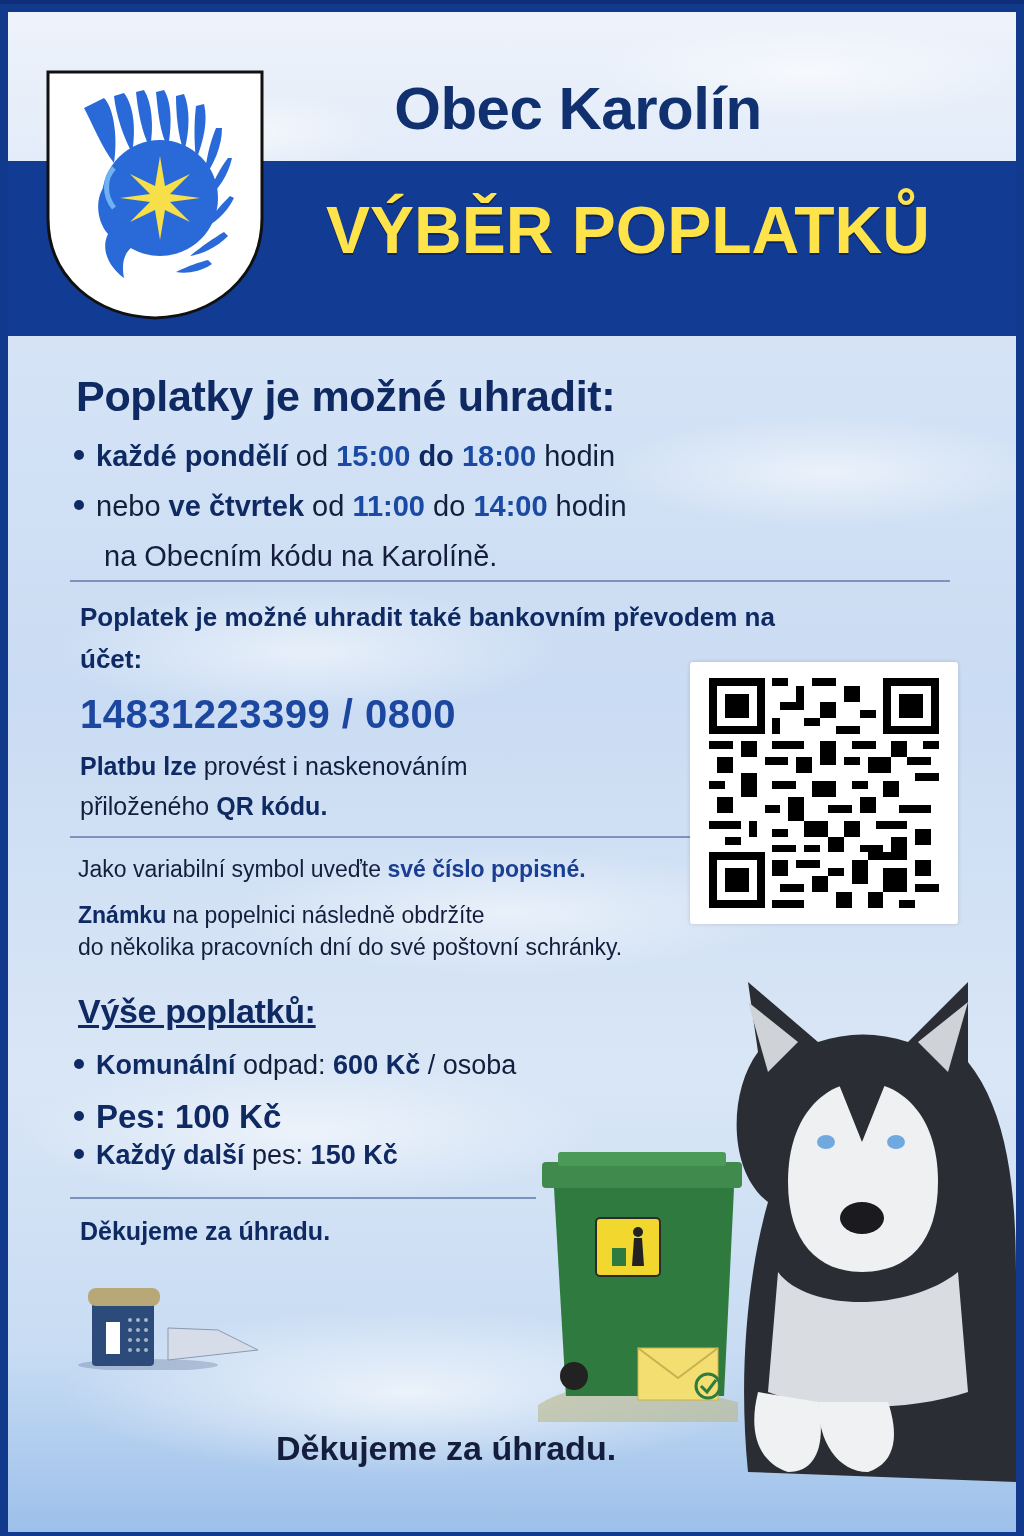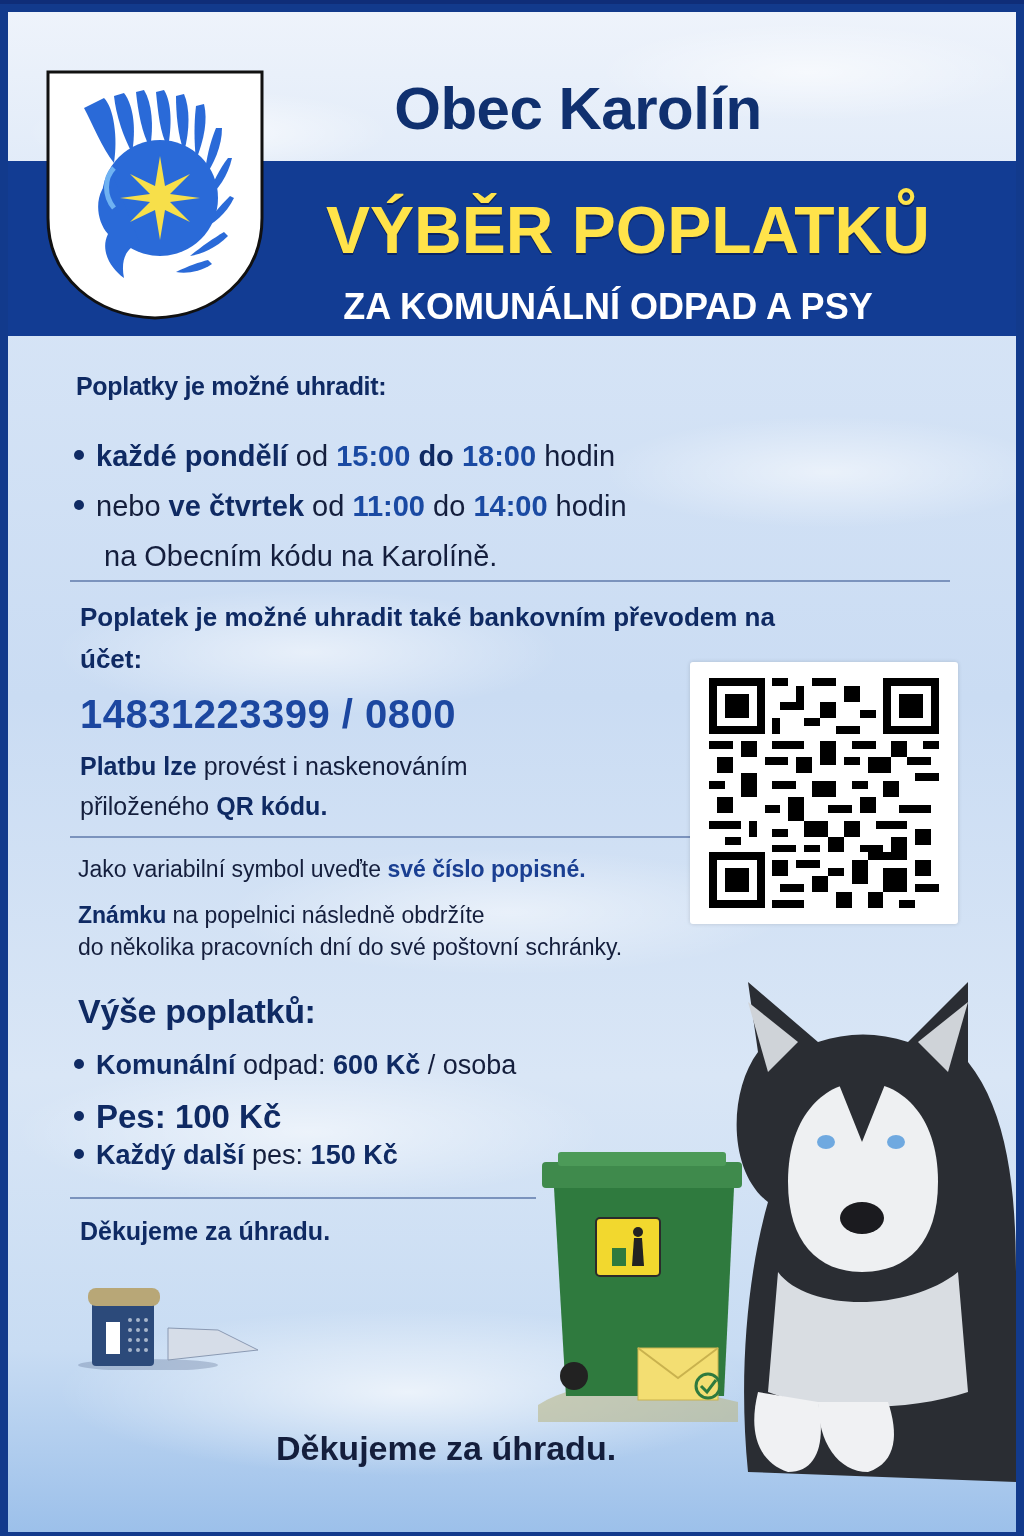--- a/index.html
+++ b/index.html
@@ -13,21 +13,21 @@
       radial-gradient(ellipse 360px 90px at 300px 640px, rgba(255,255,255,.55), transparent 70%),
       radial-gradient(ellipse 400px 90px at 500px 900px, rgba(255,255,255,.5), transparent 70%),
       radial-gradient(ellipse 420px 100px at 300px 1120px, rgba(255,255,255,.55), transparent 70%),
       radial-gradient(ellipse 500px 120px at 400px 1380px, rgba(255,255,255,.7), transparent 70%),
       linear-gradient(180deg,#eef3fb 0%,#d6e4f6 20%,#cadcf3 45%,#d9e6f6 70%,#c8dcf3 88%,#9cc0ea 100%);}
   .band{position:absolute;left:0;top:149px;width:1008px;height:175px;background:#123c93;}
   .shield{position:absolute;left:36px;top:56px;width:222px;height:254px;}
   .title{position:absolute;left:300px;top:62px;width:540px;text-align:center;color:#10306f;font-weight:700;font-size:60px;letter-spacing:-0.5px;}
   .subtitle-big{position:absolute;left:270px;top:180px;width:700px;text-align:center;color:#ffe34a;font-weight:700;font-size:66px;letter-spacing:0px;text-shadow:0 2px 0 #0b2463;}
   .subtitle-small{position:absolute;left:240px;top:274px;width:720px;text-align:center;color:#ffffff;font-weight:700;font-size:36px;}
-  .h2{position:absolute;color:#0f2a63;font-weight:700;font-size:25px;letter-spacing:-.3px;}
+  .h2{position:absolute;color:#0f2a63;font-weight:700;font-size:43px;letter-spacing:-.3px;}
   .line{position:absolute;color:#141e3c;font-size:29px;}
   .line b{color:#0f2a63;}
   .blue{color:#1a4aa3;font-weight:700;}
   .dot{display:inline-block;width:10px;height:10px;border-radius:50%;background:#0f2a63;margin-right:12px;vertical-align:middle;position:relative;top:-3px;}
   .rule{position:absolute;height:2px;background:#7b93bd;}
   .para{position:absolute;color:#0f2a63;font-weight:700;font-size:26px;}
   .acct{position:absolute;left:72px;top:680px;color:#1c47a0;font-weight:700;font-size:40px;letter-spacing:.5px;}
   .small{position:absolute;color:#141e3c;font-size:23px;}
   .small b{color:#0f2a63;}
   .qr{position:absolute;left:682px;top:650px;width:268px;height:262px;background:#fff;border-radius:3px;box-shadow:0 0 4px rgba(0,0,0,.15);}
@@ -61,21 +61,20 @@
       <path d="M168 196 C156 204 142 206 132 204 C144 198 156 194 164 192 Z"></path>
       <circle cx="116" cy="130" r="58"></circle>
       <path d="M70 110 C50 120 50 150 64 166 C56 182 66 200 80 210 C76 190 84 178 96 176 Z"></path>
     </g>
     <path d="M70 100 C60 110 60 128 70 140" stroke="#6fb2f2" stroke-width="5" fill="none"></path>
     <polygon fill="#f7df4a" points="116,88 121,118 146,106 126,126 156,130 126,134 146,154 121,142 116,172 111,142 86,154 106,134 76,130 106,126 86,106 111,118"></polygon>
   </svg>
 
   <div class="title">Obec Karolín</div>
   <div class="subtitle-big">VÝBĚR POPLATKŮ</div>
-  <div class="subtitle-small">ZA KOMUNÁLNÍ ODPAD A PSY</div>
 
   <div class="h2" style="left:68px;top:360px;">Poplatky je možné uhradit:</div>
 
   <div class="line" style="left:66px;top:428px;">
     <span class="dot"></span><b>každé pondělí</b>
     <span>od</span>
     <span class="blue">15:00</span>
     <b>do</b>
     <span class="blue">18:00</span>
     <span>hodin</span>
@@ -192,21 +191,21 @@
   </div>
 
   <div class="small" style="left:70px;top:844px;">
     <span>Jako variabilní symbol uveďte </span><b style="color:#1a3f92">své číslo popisné.</b>
   </div>
   <div class="small" style="left:70px;top:890px;">
     <b>Známku</b><span> na popelnici následně obdržíte</span>
   </div>
   <div class="small" style="left:70px;top:922px;">do několika pracovních dní do své poštovní schránky.</div>
 
-  <div class="h2" style="left:70px;top:980px;font-size:34px;">Výše poplatků:</div>
+  <div class="h2" style="left:70px;top:980px;font-size:34px;text-decoration:underline;">Výše poplatků:</div>
   <div class="line" style="left:66px;top:1038px;font-size:27px;">
     <span class="dot"></span><b>Komunální</b><span> odpad: </span><b>600 Kč</b><span> / osoba</span>
   </div>
   <div class="line" style="left:66px;top:1086px;font-size:33px;">
     <span class="dot"></span><b>Pes: </b><b>100 Kč</b>
   </div>
   <div class="line" style="left:66px;top:1128px;font-size:27px;">
     <span class="dot"></span><b>Každý další</b><span> pes: </span><b>150 Kč</b>
   </div>
 

